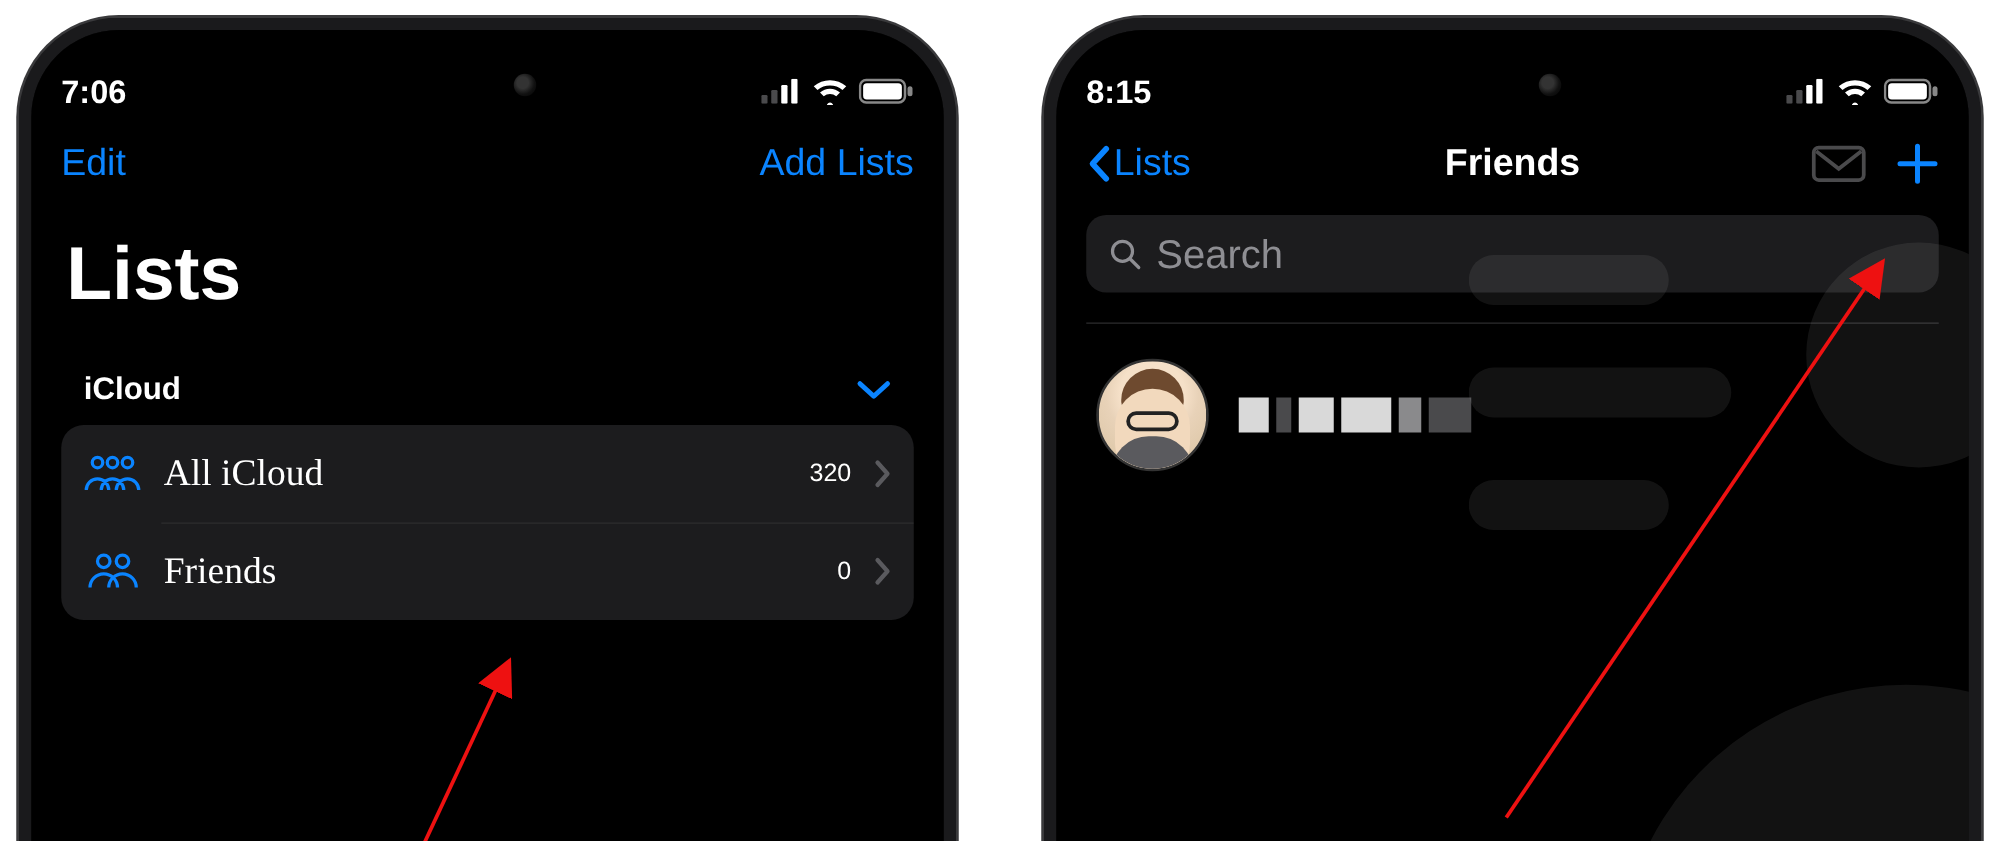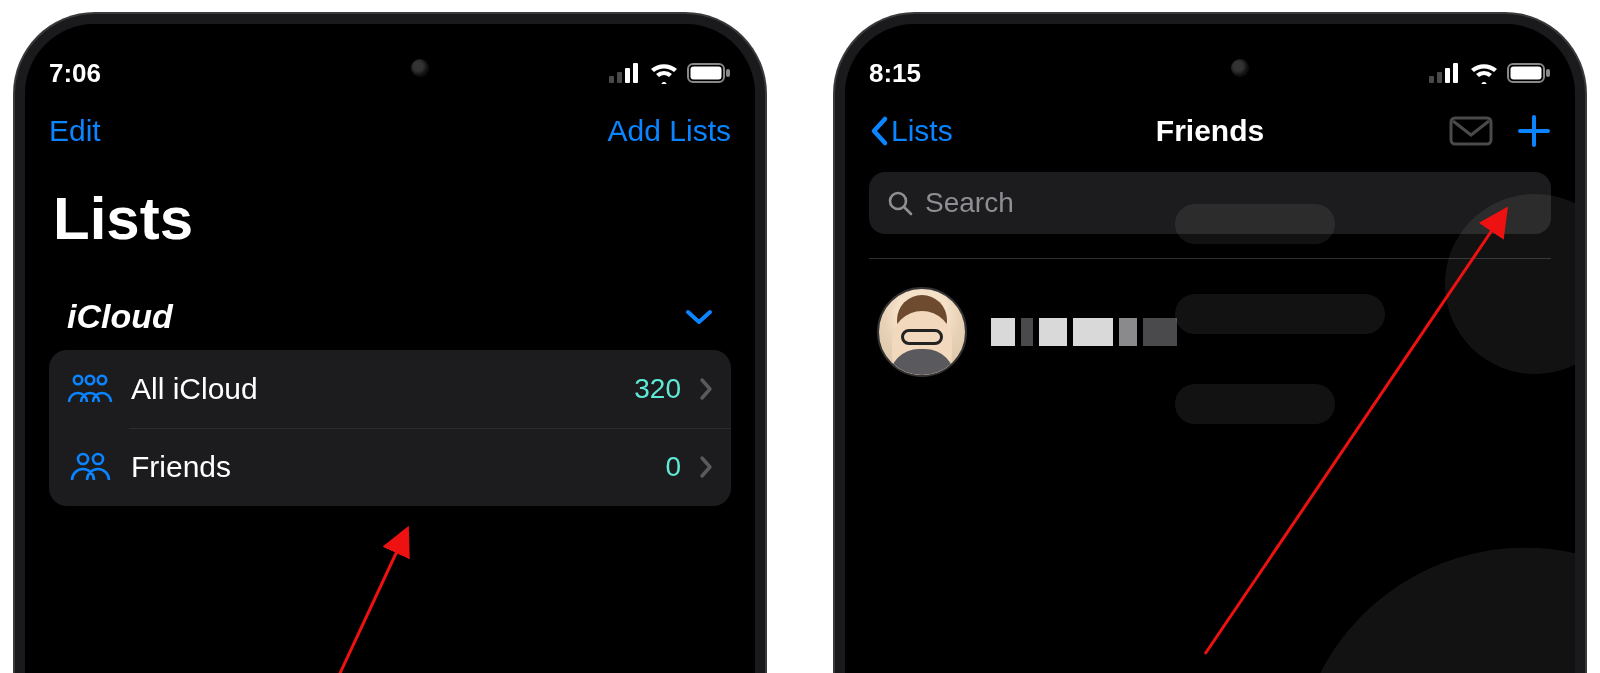--- a/index.html
+++ b/index.html
@@ -90,23 +90,22 @@
     font-weight: 700;
     margin: 18px 0 30px 4px;
   }
 
   
   .section-header {
     display: flex;
     justify-content: space-between;
     align-items: center;
     padding: 14px 18px;
-    font-size: 34px;
+    font-size: 25px;
     font-weight: 600;
-    font-style: italic;
   }
 
   
   .card {
     background: #1c1c1e;
     border-radius: 18px;
     overflow: hidden;
   }
   .row {
     display: flex;
@@ -115,36 +114,36 @@
     padding: 22px 18px;
     font-size: 30px;
     cursor: pointer;
     position: relative;
   }
   .row + .row::before {
     content:"";
     position:absolute; top:0; left:80px; right:0; height:1px;
     background:#2c2c2e;
   }
-  .row .label { flex: 1; color: #fff; }
-  .row .count { color: #5eead4; font-size: 28px; }
+  .row .label { flex: 1; color: #fff; font-family: Liberation Serif, serif; }
+  .row .count { color: #ffffff; font-size: 20px; }
   .chevron-cell { color: #5a5a5e; }
 
   
   .search {
     background: #1c1c1e;
     border-radius: 16px;
     height: 62px;
     display:flex;
     align-items:center;
     gap:12px;
     padding: 0 18px;
     margin-top: 6px;
     color:#8e8e93;
-    font-size: 28px;
+    font-size: 32px;
   }
 
   .divider-thin { height:1px; background:#2c2c2e; margin-top:24px; }
 
   
   .contact-row {
     display:flex;
     align-items:center;
     gap:24px;
     padding: 28px 8px;

